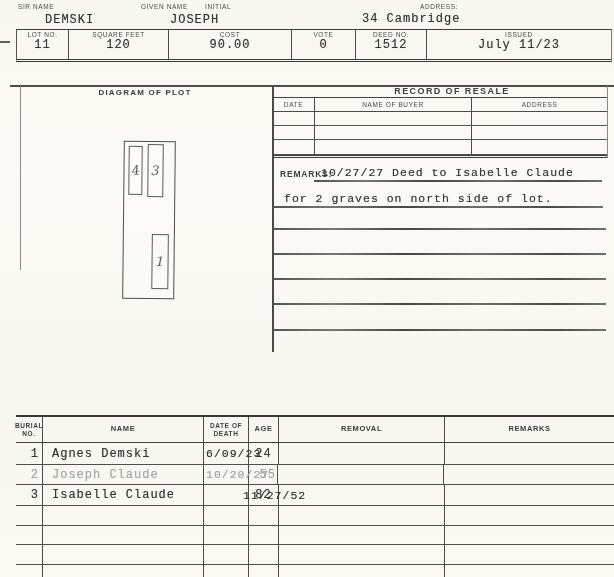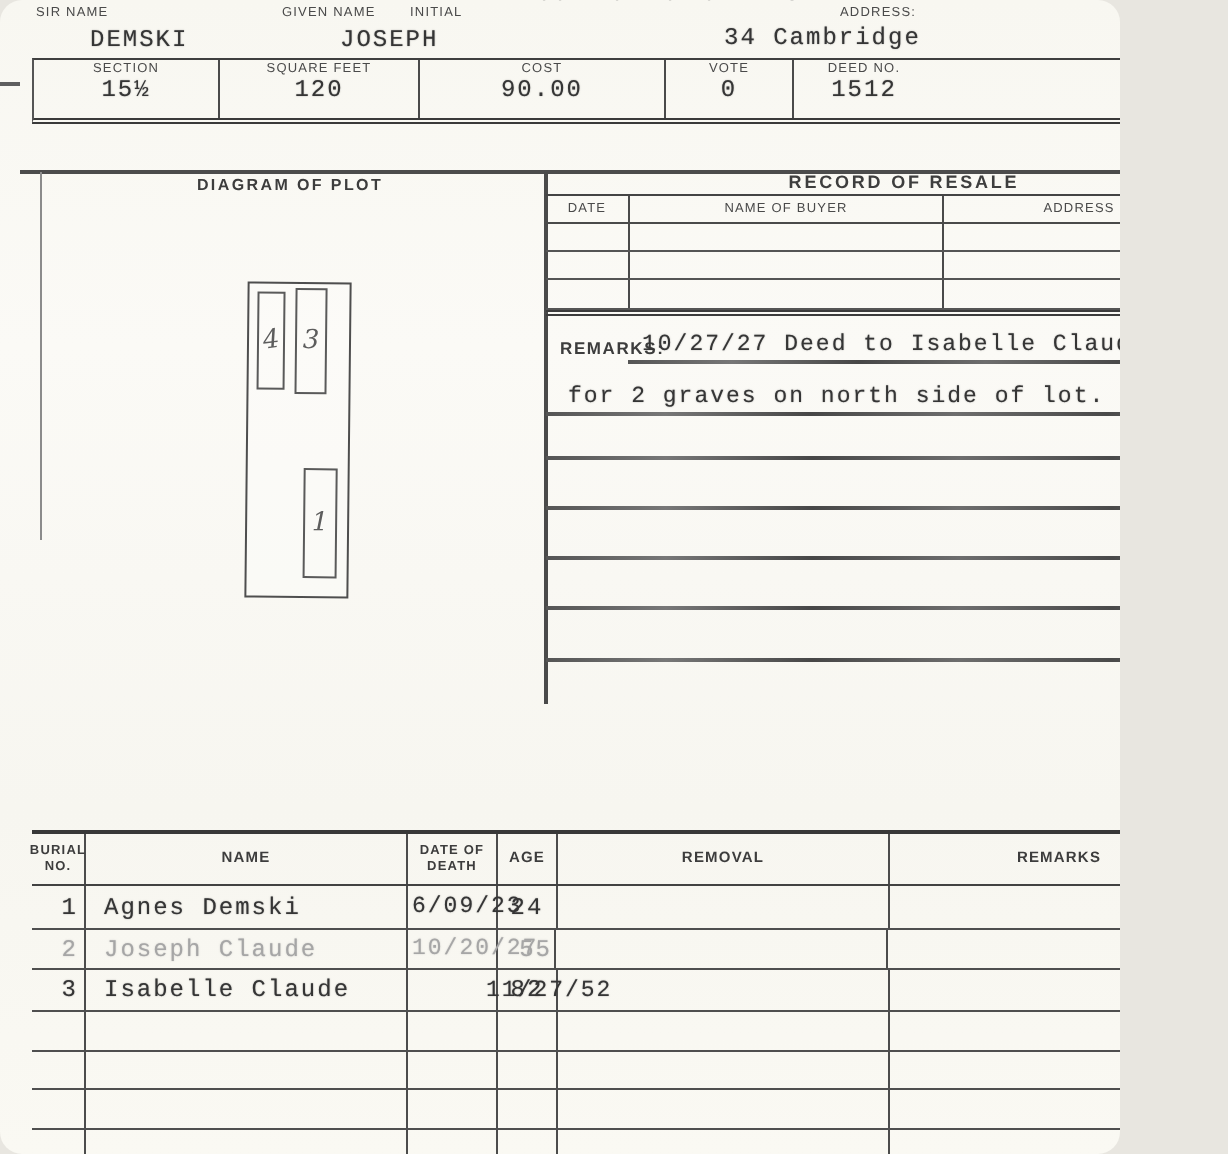--- a/index.html
+++ b/index.html
@@ -1,20 +1,20 @@
 <!DOCTYPE html>
 <html><head>
 <meta charset="utf-8">
 <style>
   html,body{margin:0;padding:0;background:#e8e6e0;}
   .card{
-    position:relative; width:560px; height:577px; overflow:hidden;
+    position:relative; width:614px; height:577px; overflow:hidden;
     background:#faf9f4;
     background-image:linear-gradient(180deg,#f8f7f1 0%,#fbfaf6 30%,#f7f6f0 70%,#faf9f3 100%);
-    font-family:"Liberation Sans", sans-serif; color:#3c3c3c;border-radius:11px;
+    font-family:"Liberation Sans", sans-serif; color:#3c3c3c;
   }
   .abs{position:absolute;}
   
   .plabel{font-size:6.5px; letter-spacing:.6px; color:#4a4a4a; white-space:nowrap;}
   .plabel.b{font-weight:bold; color:#3d3d3d;}
   
   .tw{font-family:"Liberation Mono","DejaVu Sans Mono",monospace; font-size:12px; color:#353535;
       letter-spacing:1px; white-space:nowrap; text-shadow:0 0 .7px rgba(70,70,70,.55);}
   .tw.sm{font-size:11.5px;}
   .faded{color:#a6a6a6 !important; text-shadow:0 0 .8px rgba(150,150,150,.5);}
@@ -76,39 +76,43 @@
   <div class="abs tw" style="left:148px; top:13px;margin-left:22px;">JOSEPH</div>
 
   <div class="abs plabel" style="left:205px; top:3px;">INITIAL</div>
 
   <div class="abs plabel" style="left:420px; top:3px;">ADDRESS:</div>
   <div class="abs tw" style="left:362px; top:12px;">34 Cambridge</div>
 
   <div class="abs artifact" style="left:0px; top:41px; width:10px; height:2px;"></div>
 
   <div class="abs lot-table">
-    <div class="lot-cell" style="width:92px;">
-      <span class="plabel">SECTION</span>
-      <span class="tw">15½</span>
+    <div class="lot-cell" style="width:51px;">
+      <span class="plabel">LOT NO.</span>
+      <span class="tw">11</span>
     </div>
     <div class="lot-cell" style="width:99px;">
       <span class="plabel">SQUARE FEET</span>
       <span class="tw">120</span>
     </div>
     <div class="lot-cell" style="width:122px;">
       <span class="plabel">COST</span>
       <span class="tw">90.00</span>
     </div>
     <div class="lot-cell" style="width:63px;">
       <span class="plabel">VOTE</span>
       <span class="tw">0</span>
     </div>
     <div class="lot-cell" style="width:70px;">
       <span class="plabel">DEED NO.</span>
       <span class="tw">1512</span>
+    </div>
+    <div class="lot-cell" style="flex:1;">
+      <span class="plabel">ISSUED</span>
+      <span class="tw">July 11/23</span>
     </div>
   </div>
 
   <div class="abs hline" style="left:10px; top:85px; width:604px; height:1.5px;"></div>
 
   <div class="abs vline" style="left:20px; top:86px; height:184px; background:#8b8b8b;"></div>
 
   <div class="abs plabel b" style="left:60px; top:88px; width:170px; text-align:center; font-size:8px; letter-spacing:1.2px;">DIAGRAM OF PLOT</div>
 
   <div class="abs plot-outline">

